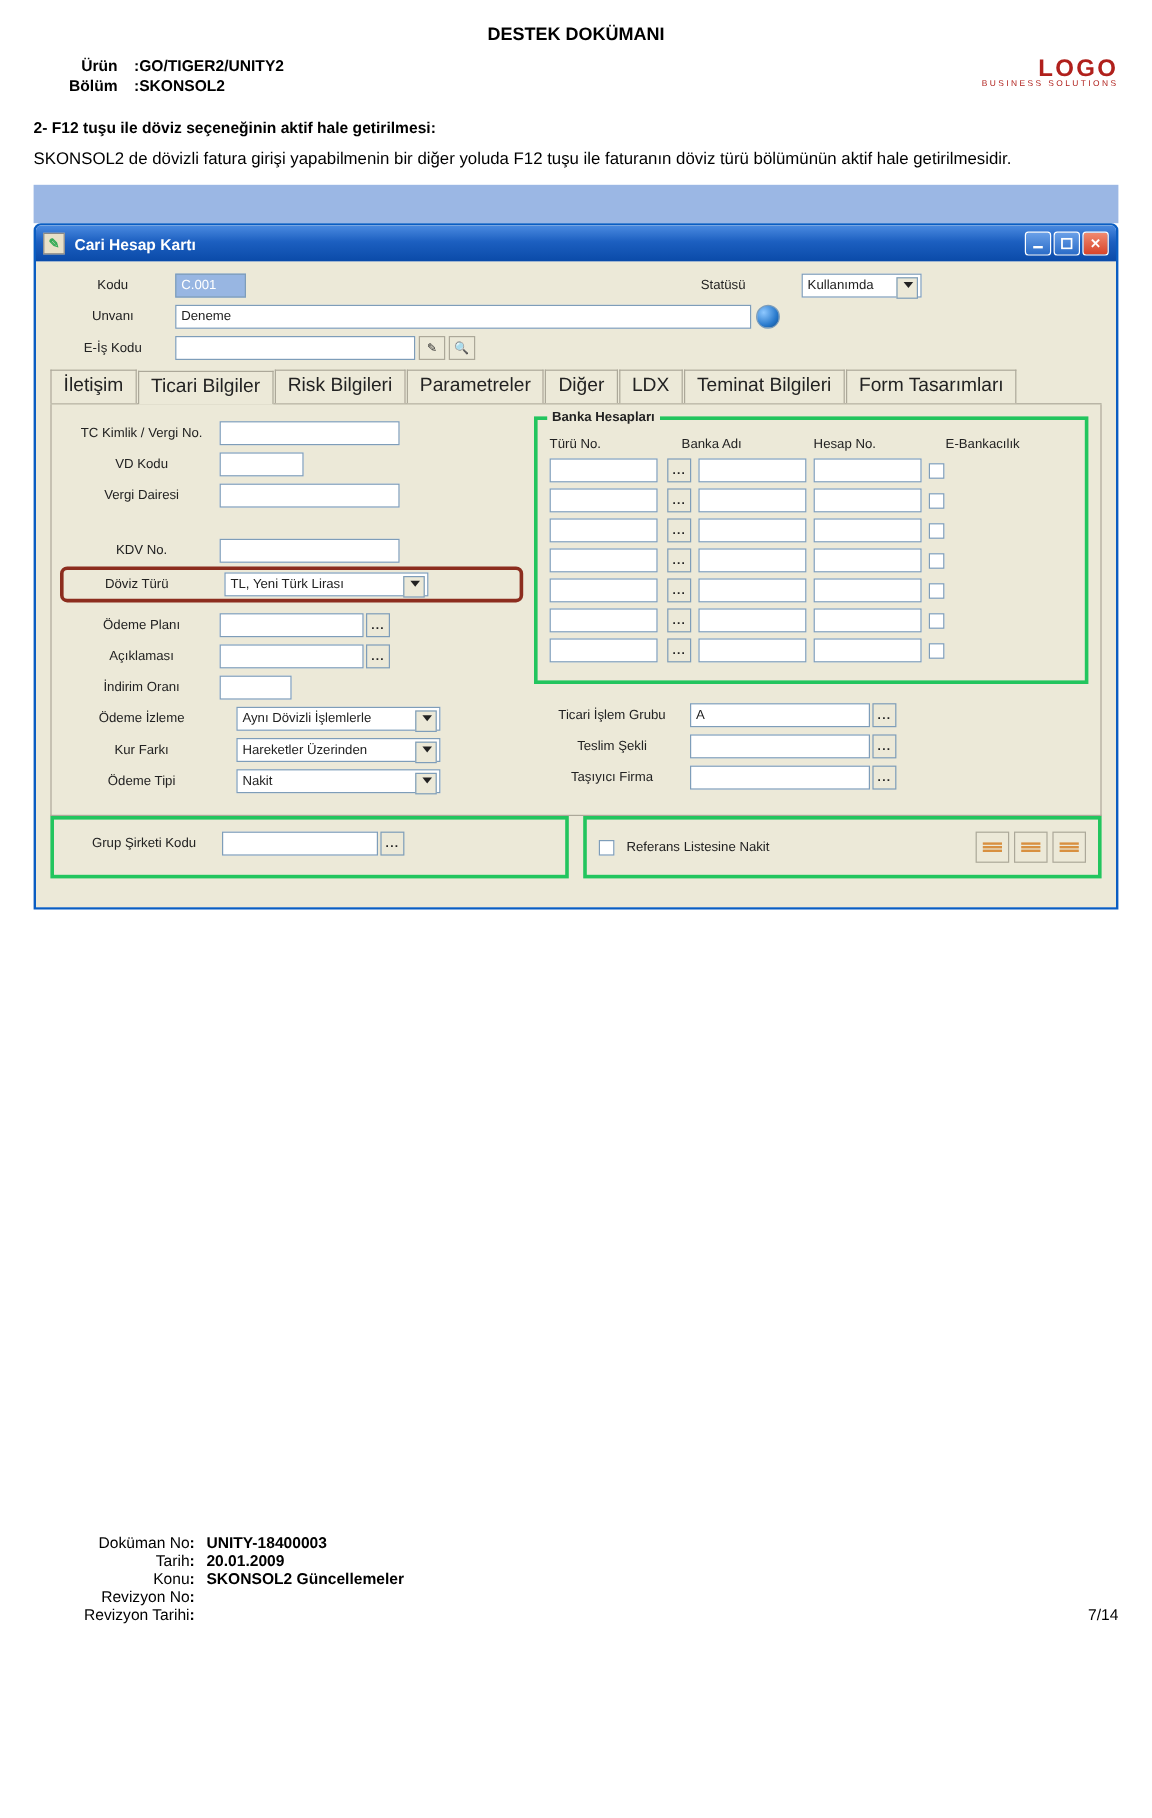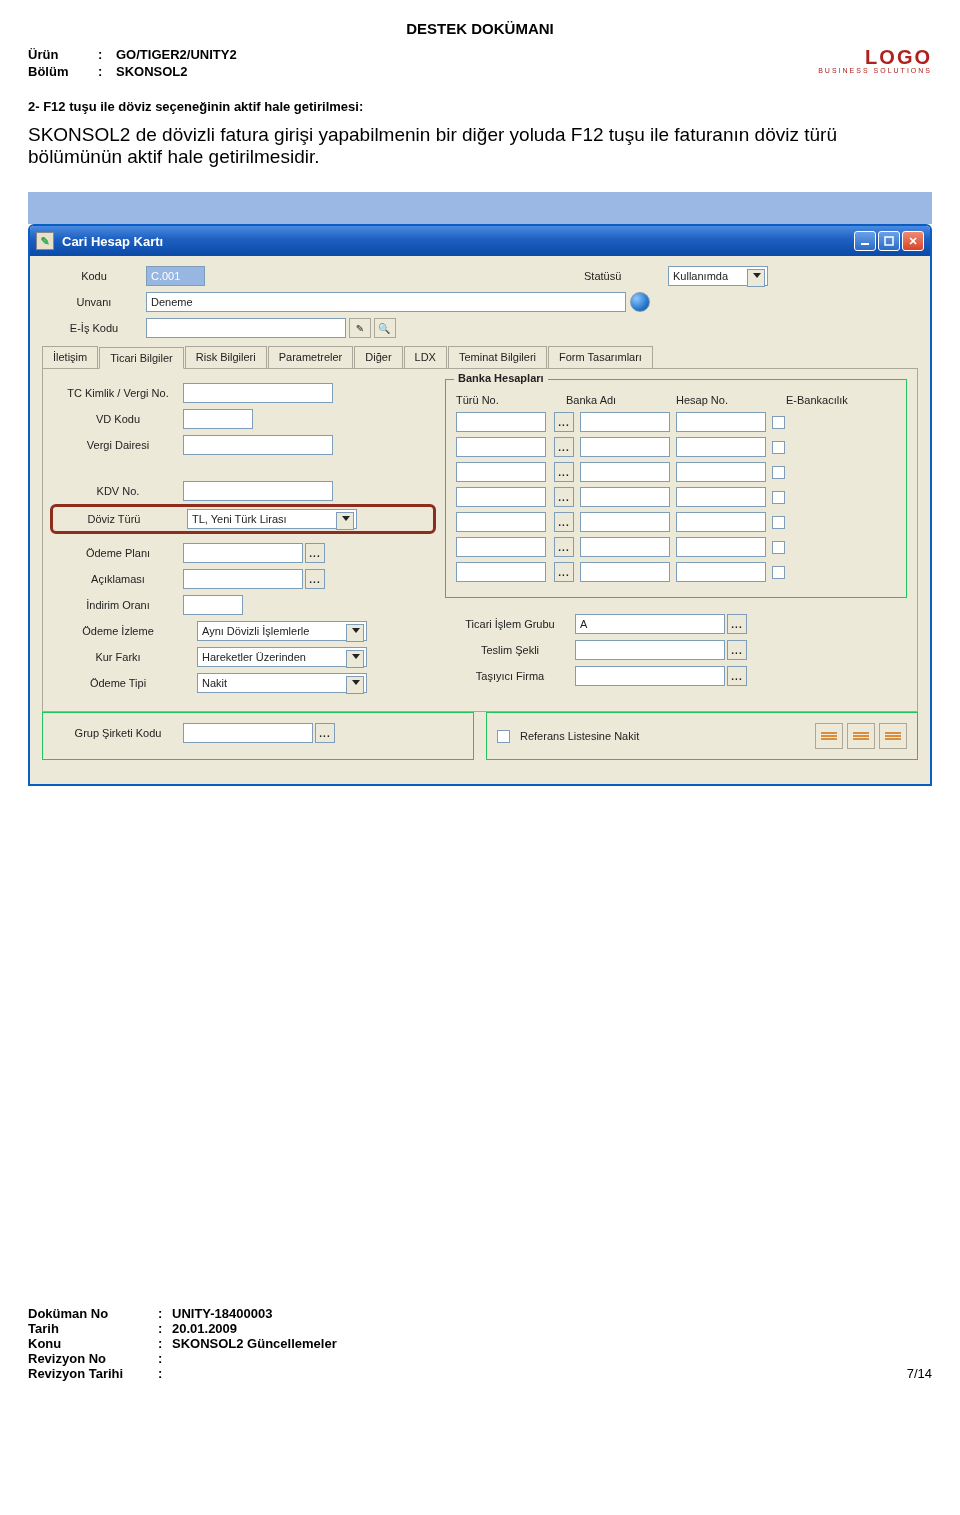--- a/index.html
+++ b/index.html
@@ -8,29 +8,29 @@
     font-family: Arial, sans-serif;
     font-size: 12px;
     background: #fff;
     color: #000;
     width: 960px;
   }
   .page { padding: 20px 28px 18px 28px; }
   .doc-title { font-size: 15px; font-weight: bold; text-align: center; margin-bottom: 10px; }
   .header-row { display: flex; justify-content: space-between; align-items: flex-start; }
   .header-left { font-size: 13px; }
-  .header-left .line { display: flex; margin-bottom: 2px; }
+  .header-left .line { display: flex; margin-bottom: 2px; text-align: right; }
   .header-left .lbl { width: 70px; font-weight: bold; }
   .header-left .col { width: 18px; font-weight: bold; }
   .header-left .val { font-weight: bold; }
   .logo { text-align: right; }
   .logo-text { font-size: 20px; font-weight: 900; color: #b0201c; letter-spacing: 2px; line-height: 1; }
   .logo-sub { font-size: 7px; color: #b0201c; letter-spacing: 2px; }
   .section-title { font-weight: bold; font-size: 13px; margin-top: 18px; margin-bottom: 10px; }
-  .body-text { font-size: 19px; margin-bottom: 24px; }
+  .body-text { font-size: 14px; margin-bottom: 14px; }
 
   
   .winbar { height: 32px; background: #9bb7e4; }
   .window { border: 2px solid #0a5dc2; border-radius: 6px 6px 0 0; overflow: hidden; background: #fff; }
   .titlebar {
     height: 30px; display: flex; align-items: center; padding: 0 6px;
     background: linear-gradient(to bottom, #4a8ae0 0%, #1c5fc0 45%, #0a4aa8 100%);
     color: #fff; font-weight: bold; font-size: 13px;
   }
   .titlebar .ticon {
@@ -57,44 +57,44 @@
     content: ""; position: absolute; right: 2px; top: 2px; width: 16px; height: 16px;
     background: #ece9d8; border: 1px solid #7e9db9;
   }
   .combo .arrow { position: absolute; right: 6px; top: 6px; width: 0; height: 0; border-left: 4px solid transparent; border-right: 4px solid transparent; border-top: 5px solid #222; z-index: 2; }
   .iconbtn { width: 22px; height: 20px; background: #ece9d8; border: 1px solid #aca899; display: inline-flex; align-items: center; justify-content: center; margin-left: 3px; font-size: 10px; }
   .globe {
     width: 20px; height: 20px; border-radius: 50%;
     background: radial-gradient(circle at 30% 30%, #8ec8ff, #2a7acc 60%, #0a4a8c);
     border: 1px solid #7e9db9; margin-left: 4px;
   }
-  .tabs { display: flex; border-bottom: 1px solid #aca899; margin-top: 8px; margin-bottom: 0; font-size: 11px; }
+  .tabs { display: flex; border-bottom: 1px solid #aca899; margin-top: 8px; margin-bottom: 0; font-size: 16px; }
   .tab { padding: 4px 10px; border: 1px solid #aca899; border-bottom: none; background: #ece9d8; margin-right: 1px; position: relative; }
   .tab.active { background: #ece9d8; top: 1px; font-weight: normal; border-bottom: 1px solid #ece9d8; z-index: 2; }
   .tabbody { border: 1px solid #aca899; border-top: none; padding: 10px 10px 12px 10px; display: flex; gap: 12px; }
   .leftcol { width: 380px; }
   .rightcol { flex: 1; }
-  .group { border: 1px solid #22c55e; padding: 10px 10px 10px 10px; position: relative; margin-bottom: 10px; }
+  .group { border: 3px solid #22c55e; padding: 10px 10px 10px 10px; position: relative; margin-bottom: 10px; }
   .grouptitle { position: absolute; top: -8px; left: 8px; background: #ece9d8; padding: 0 4px; font-weight: bold; }
   .dots { width: 20px; height: 20px; background: #ece9d8; border: 1px solid #7e9db9; display: inline-flex; align-items: center; justify-content: center; font-weight: bold; font-size: 10px; margin-left: 2px; letter-spacing: 1px; }
   .highlight-row { outline: 3px solid #8c2d1e; border-radius: 3px; padding: 2px; margin: 4px 0; }
   .bankhdr { display: flex; gap: 10px; margin-bottom: 6px; }
   .bankhdr span { font-size: 11px; }
   .bankrow { display: flex; align-items: center; gap: 6px; margin-bottom: 5px; }
   .chk { width: 13px; height: 13px; border: 1px solid #7e9db9; background: #fff; display: inline-block; }
   .lower { display: flex; gap: 12px; margin-top: 0; }
   .lower .group { flex: 1; }
   .refrow { display: flex; align-items: center; gap: 10px; }
   .smallicons { display: flex; gap: 4px; margin-left: auto; }
   .smallicons .iconbox { width: 28px; height: 26px; border: 1px solid #aca899; background: #ece9d8; display: flex; flex-direction: column; align-items: center; justify-content: center; gap: 1px; }
   .smallicons .iline { width: 16px; height: 2px; background: #d89040; }
 
   .footer { margin-top: 520px; display: flex; justify-content: space-between; align-items: flex-end; font-size: 13px; }
   .footer .fleft .fline { display: flex; }
-  .footer .flbl { width: 130px; font-weight: bold; }
+  .footer .flbl { width: 130px; font-weight: normal; text-align: right; }
   .footer .fcol { font-weight: bold; width: 14px; }
   .footer .fval { font-weight: bold; }
   .pagenum { font-size: 13px; }
 </style>
 </head>
 <body>
 
 <div class="page">
 
   <div class="doc-title">DESTEK DOKÜMANI</div>

